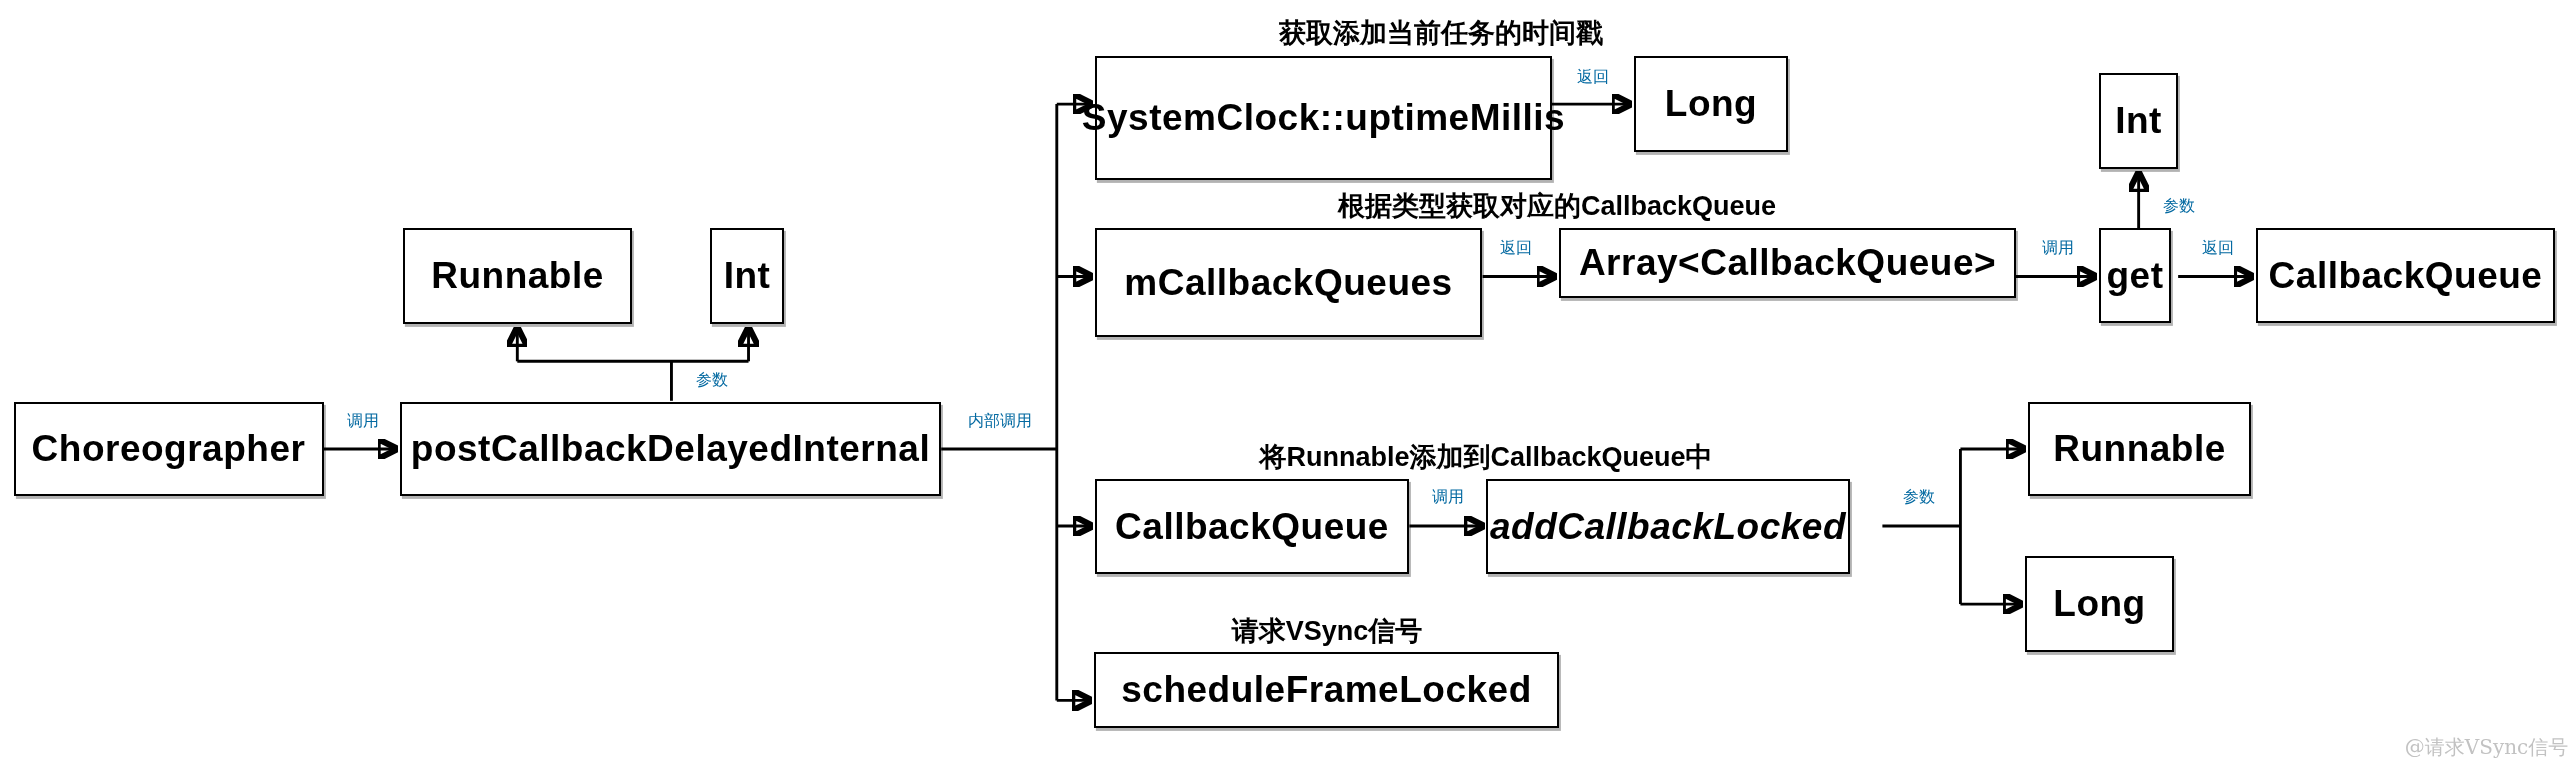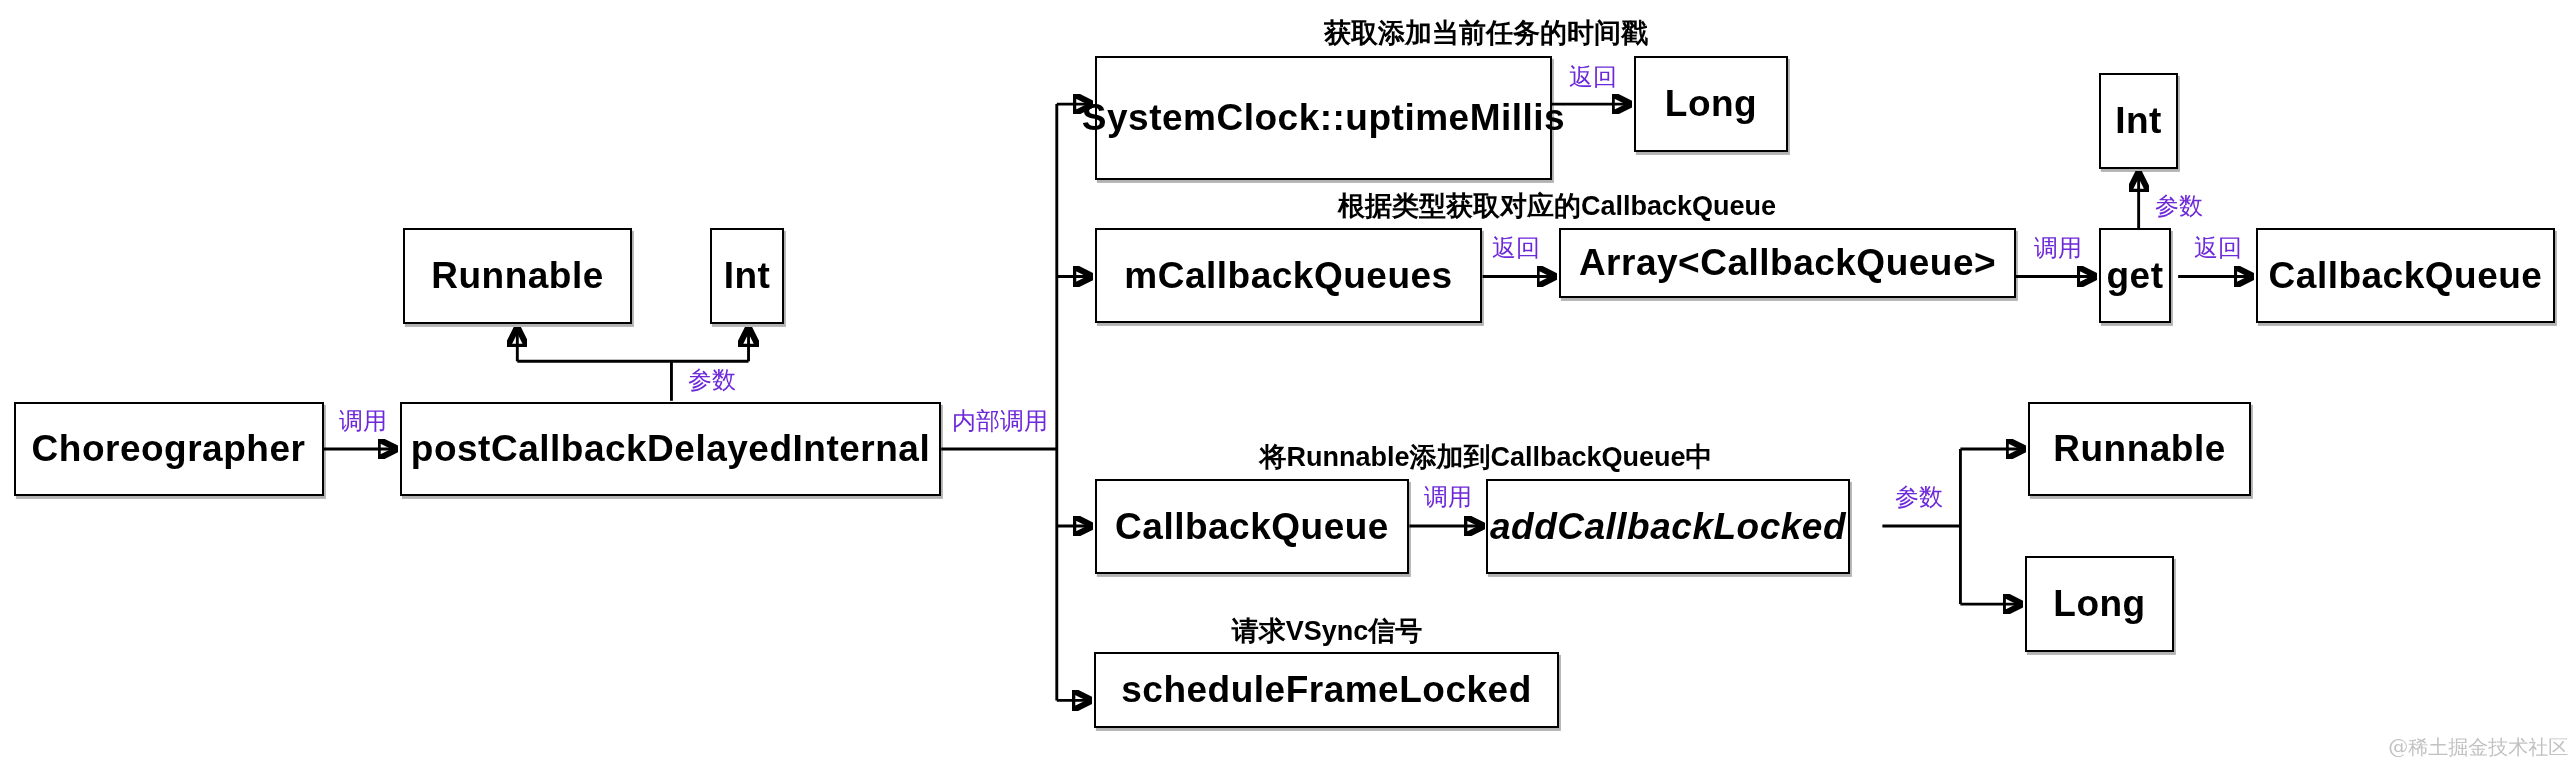--- a/index.html
+++ b/index.html
@@ -32,23 +32,23 @@
     justify-content: center;
     font-weight: 700;
     font-size: 37px;
     color: #000000;
     white-space: nowrap;
     letter-spacing: 0.5px;
   }
   .edge-label {
     position: absolute;
     transform: translate(-50%, -50%);
-    font-size: 24px;
+    font-size: 16px;
     font-weight: 400;
-    color: #6d28d9;
+    color: #0369a1;
     white-space: nowrap;
   }
   .annotation {
     position: absolute;
     transform: translate(-50%, -50%);
     font-size: 27px;
     font-weight: 700;
     color: #000000;
     white-space: nowrap;
   }
@@ -107,51 +107,51 @@
   <div class="node" style="left:400px; top:402px; width:541px; height:94px;">postCallbackDelayedInternal</div>
 
   <div class="node" style="left:403px; top:228px; width:229px; height:96px;">Runnable</div>
 
   <div class="node" style="left:710px; top:228px; width:74px; height:96px;">Int</div>
 
   <div class="node" style="left:1095px; top:56px; width:457px; height:124px;">SystemClock::uptimeMillis</div>
 
   <div class="node" style="left:1634px; top:56px; width:154px; height:96px;">Long</div>
 
-  <div class="node" style="left:1095px; top:228px; width:387px; height:95px;">mCallbackQueues</div>
+  <div class="node" style="left:1095px; top:228px; width:387px; height:109px;">mCallbackQueues</div>
 
   <div class="node" style="left:1559px; top:228px; width:457px; height:70px;">Array&lt;CallbackQueue&gt;</div>
 
   <div class="node" style="left:2099px; top:228px; width:72px; height:95px;">get</div>
 
   <div class="node" style="left:2099px; top:73px; width:79px; height:96px;">Int</div>
 
   <div class="node" style="left:2256px; top:228px; width:299px; height:95px;">CallbackQueue</div>
 
   <div class="node" style="left:1095px; top:479px; width:314px; height:95px;">CallbackQueue</div>
 
   <div class="node" style="left:1486px; top:479px; width:364px; height:95px;font-style:italic;">addCallbackLocked</div>
 
   <div class="node" style="left:2028px; top:402px; width:223px; height:94px;">Runnable</div>
 
   <div class="node" style="left:2025px; top:556px; width:149px; height:96px;">Long</div>
 
   <div class="node" style="left:1094px; top:652px; width:465px; height:76px;">scheduleFrameLocked</div>
 
-  <div class="annotation" style="left:1486px; top:33px;">获取添加当前任务的时间戳</div>
+  <div class="annotation" style="left:1441px; top:33px;">获取添加当前任务的时间戳</div>
   <div class="annotation" style="left:1557px; top:206px;">根据类型获取对应的CallbackQueue</div>
   <div class="annotation" style="left:1486px; top:457px;">将Runnable添加到CallbackQueue中</div>
   <div class="annotation" style="left:1327px; top:631px;">请求VSync信号</div>
 
   <div class="edge-label" style="left:363px; top:421px;">调用</div>
   <div class="edge-label" style="left:712px; top:380px;">参数</div>
   <div class="edge-label" style="left:1000px; top:421px;">内部调用</div>
   <div class="edge-label" style="left:1593px; top:77px;">返回</div>
   <div class="edge-label" style="left:1516px; top:248px;">返回</div>
   <div class="edge-label" style="left:2058px; top:248px;">调用</div>
   <div class="edge-label" style="left:2179px; top:206px;">参数</div>
   <div class="edge-label" style="left:2218px; top:248px;">返回</div>
   <div class="edge-label" style="left:1448px; top:497px;">调用</div>
   <div class="edge-label" style="left:1919px; top:497px;">参数</div>
 
-  <div class="watermark">@稀土掘金技术社区</div>
+  <div class="watermark">@请求VSync信号</div>
 </div>
 
 
 </body></html>

